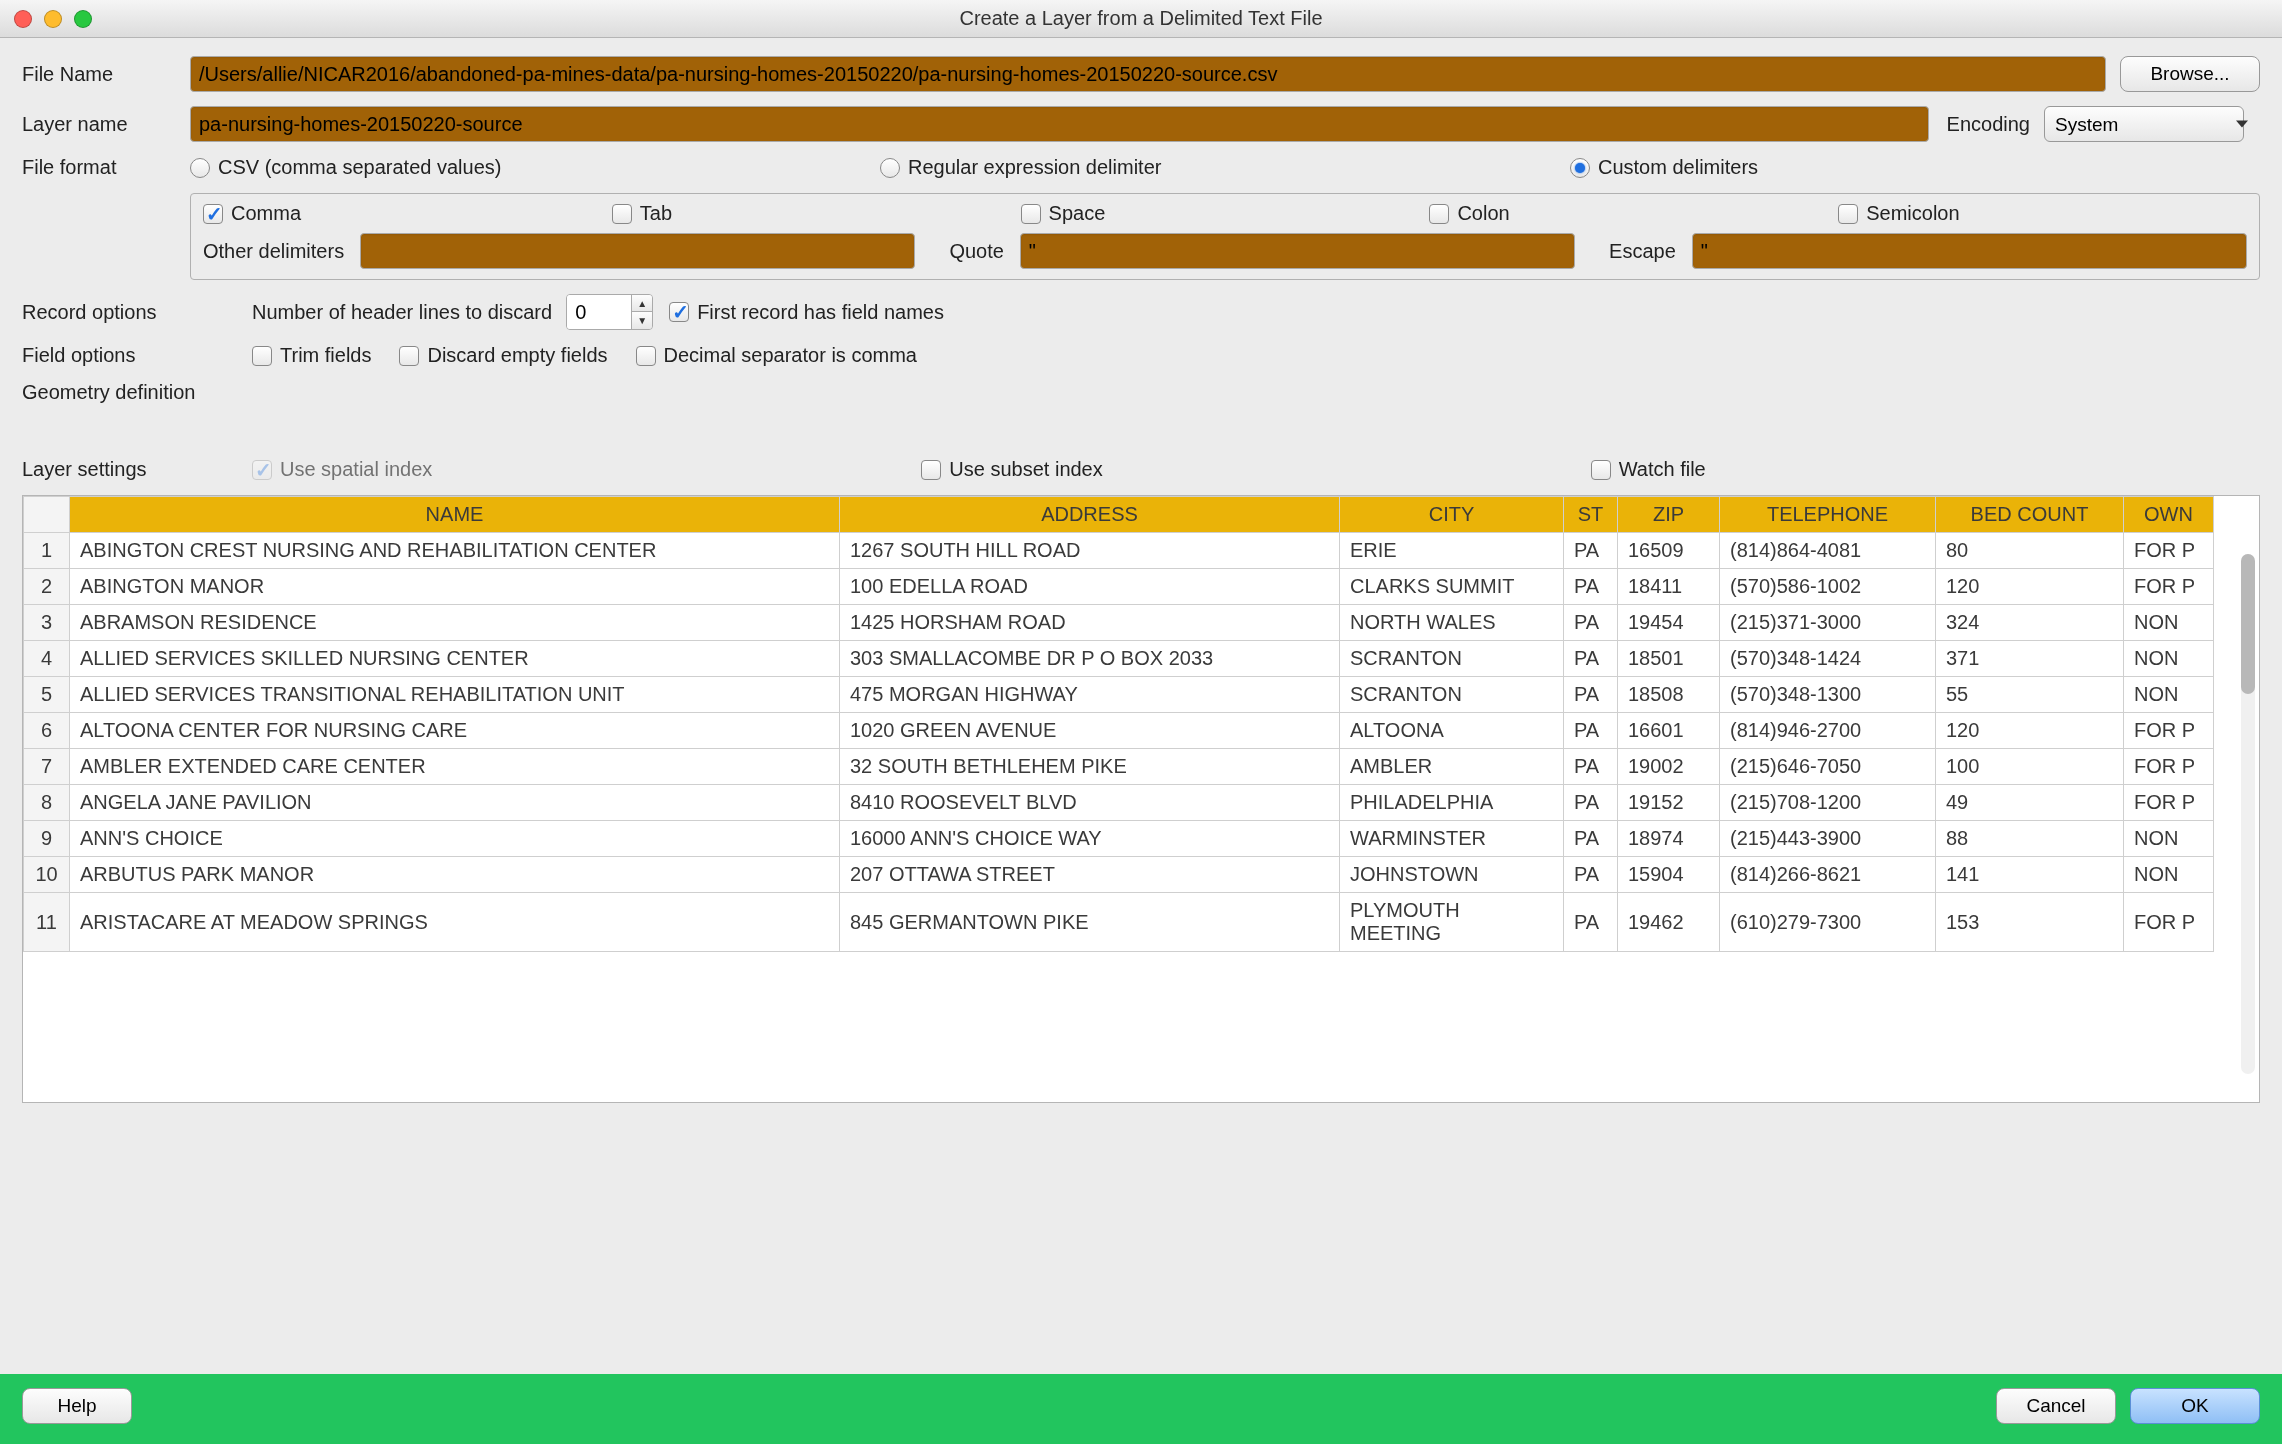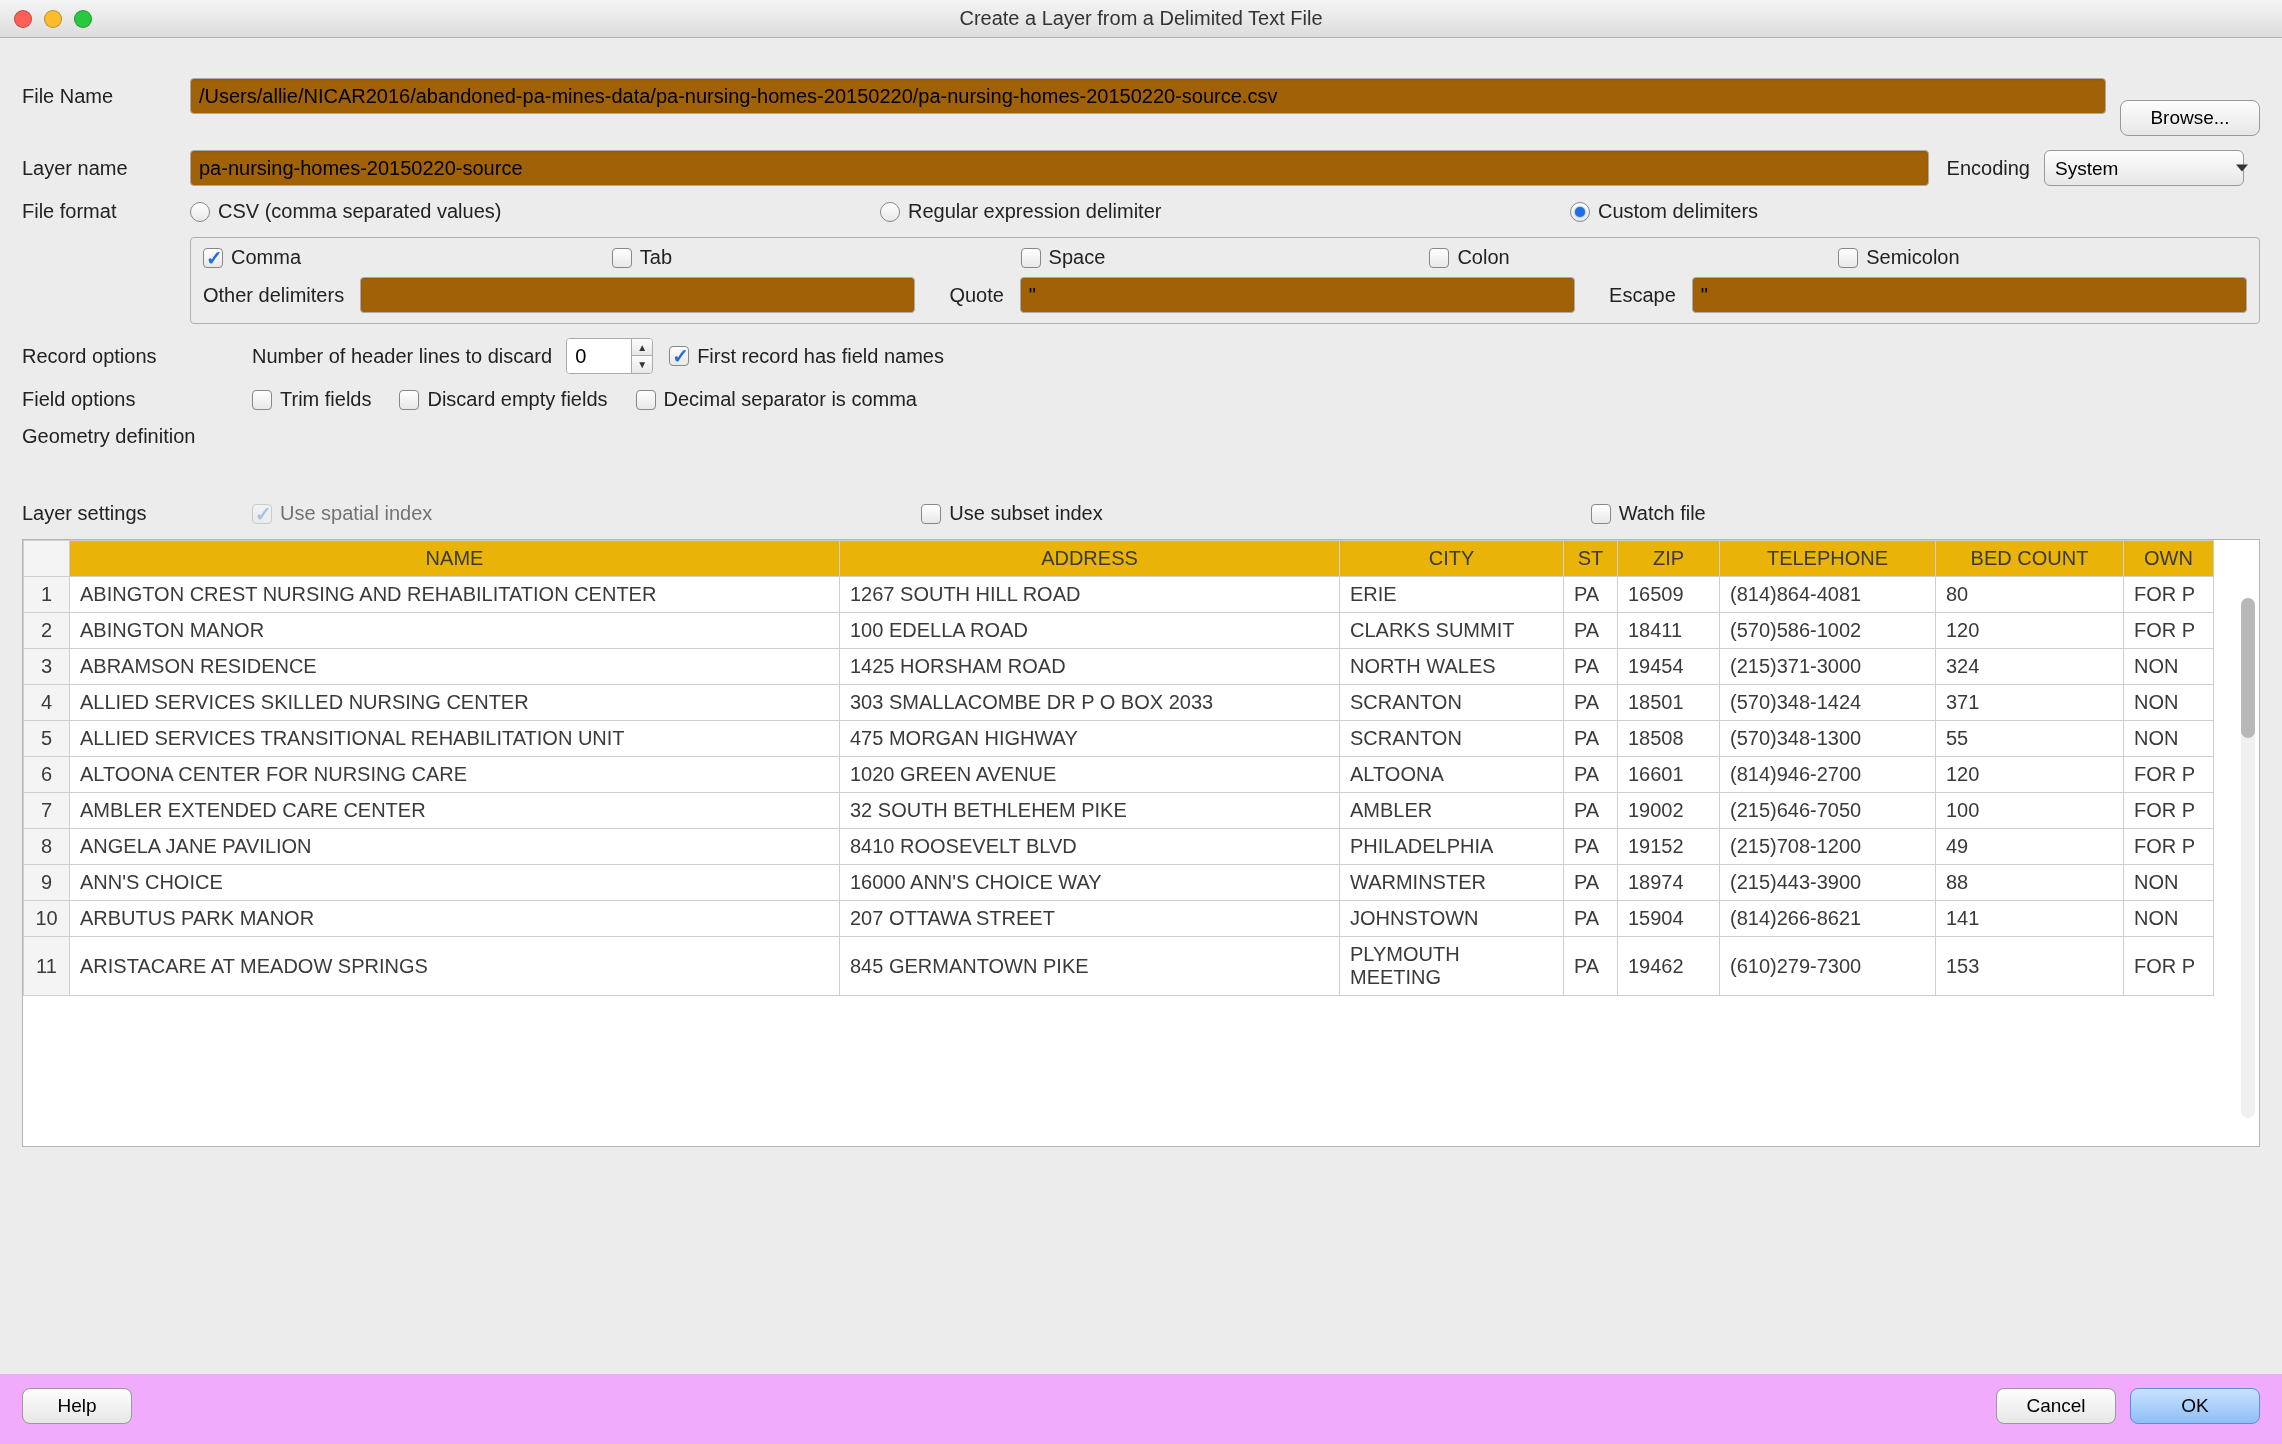--- a/index.html
+++ b/index.html
@@ -101,21 +101,21 @@
   .col-city   { width:224px; }
   .col-st     { width:54px;  }
   .col-zip    { width:102px;  }
   .col-tel    { width:216px; }
   .col-bed    { width:188px; }
   .col-own    { width:90px; }
   .footer {
     position:absolute; left:0; right:0; bottom:0;
     display:flex; align-items:center;
     padding:14px 22px 20px 22px;
-    background:#f0abfc;
+    background:#22c55e;
   }
   .footer .spacer { flex:1; }
   .vscroll-fake {
     position:absolute;
     right:4px; top:58px;
     width:14px; height:520px;
     background:#f0f0f0;
     border-radius:7px;
   }
   .vscroll-fake .thumb {
@@ -134,21 +134,21 @@
     <div class="tl green"></div>
   </div>
   <div class="title">Create a Layer from a Delimited Text File</div>
 </div>
 
 <div class="content">
 
   <div class="row">
     <div class="label-col">File Name</div>
     <input class="input-text" style="flex: 1 1 0%;" value="/Users/allie/NICAR2016/abandoned-pa-mines-data/pa-nursing-homes-20150220/pa-nursing-homes-20150220-source.csv">
-    <button class="btn" style="margin-left:14px;width:140px;margin-top:44px;">Browse...</button>
+    <button class="btn" style="margin-left:14px;width:140px;">Browse...</button>
   </div>
 
   <div class="row">
     <div class="label-col">Layer name</div>
     <input class="input-text" style="flex: 1 1 0%;" value="pa-nursing-homes-20150220-source">
     <span style="margin:0 14px 0 18px;">Encoding</span>
     <span class="select-wrap" style="width:216px;">
       <select class="select" style="width:200px;">
         <option>System</option>
       </select>

